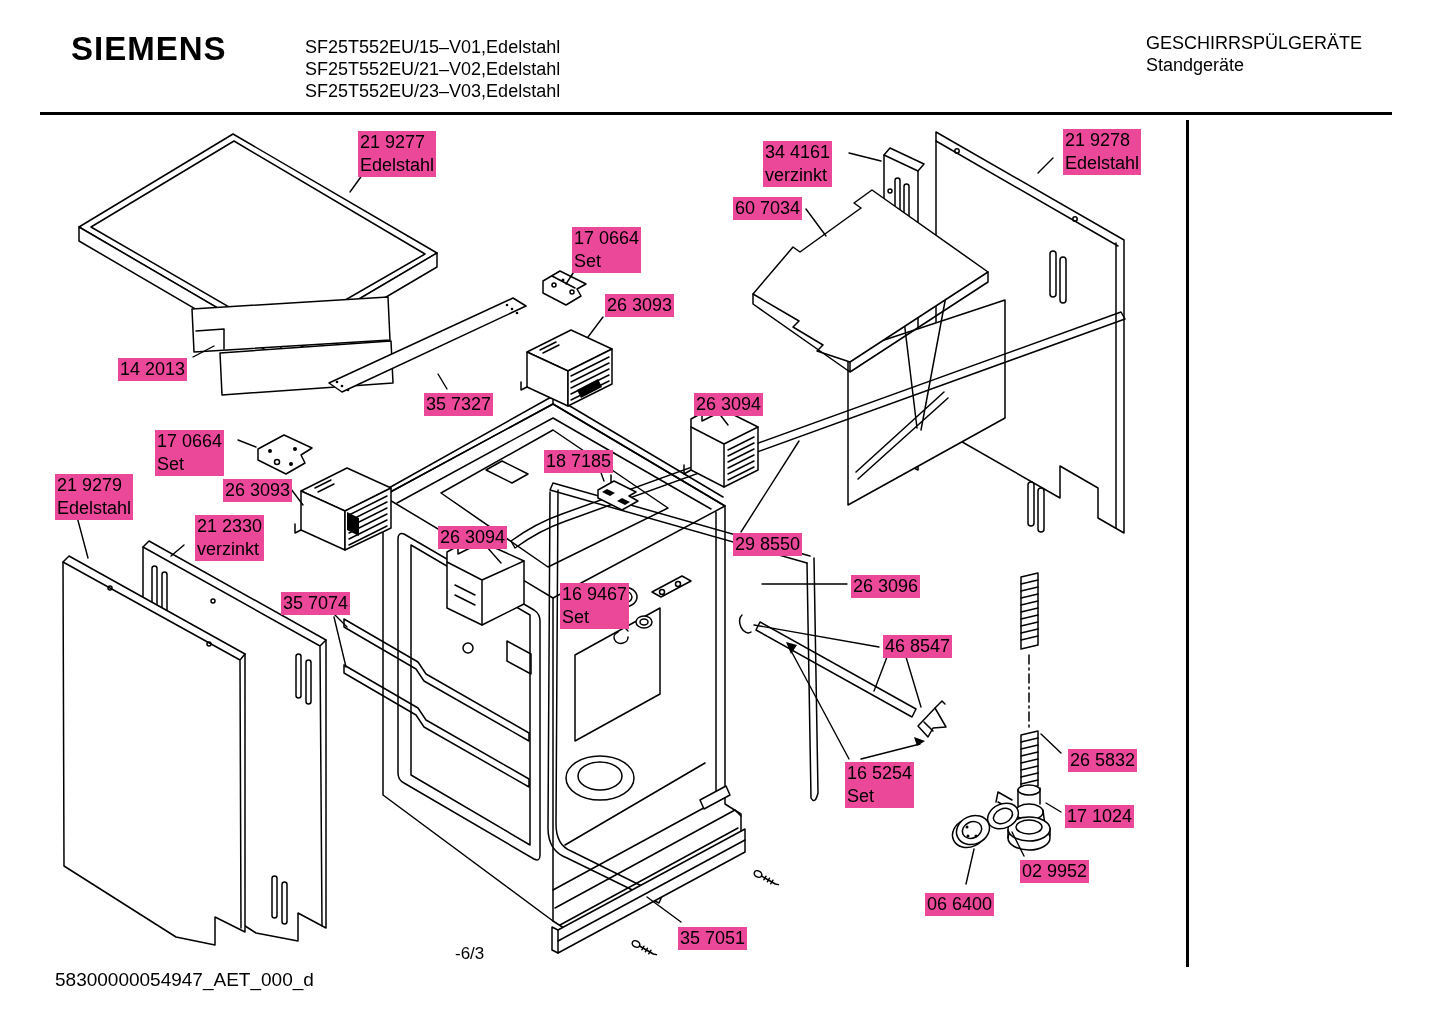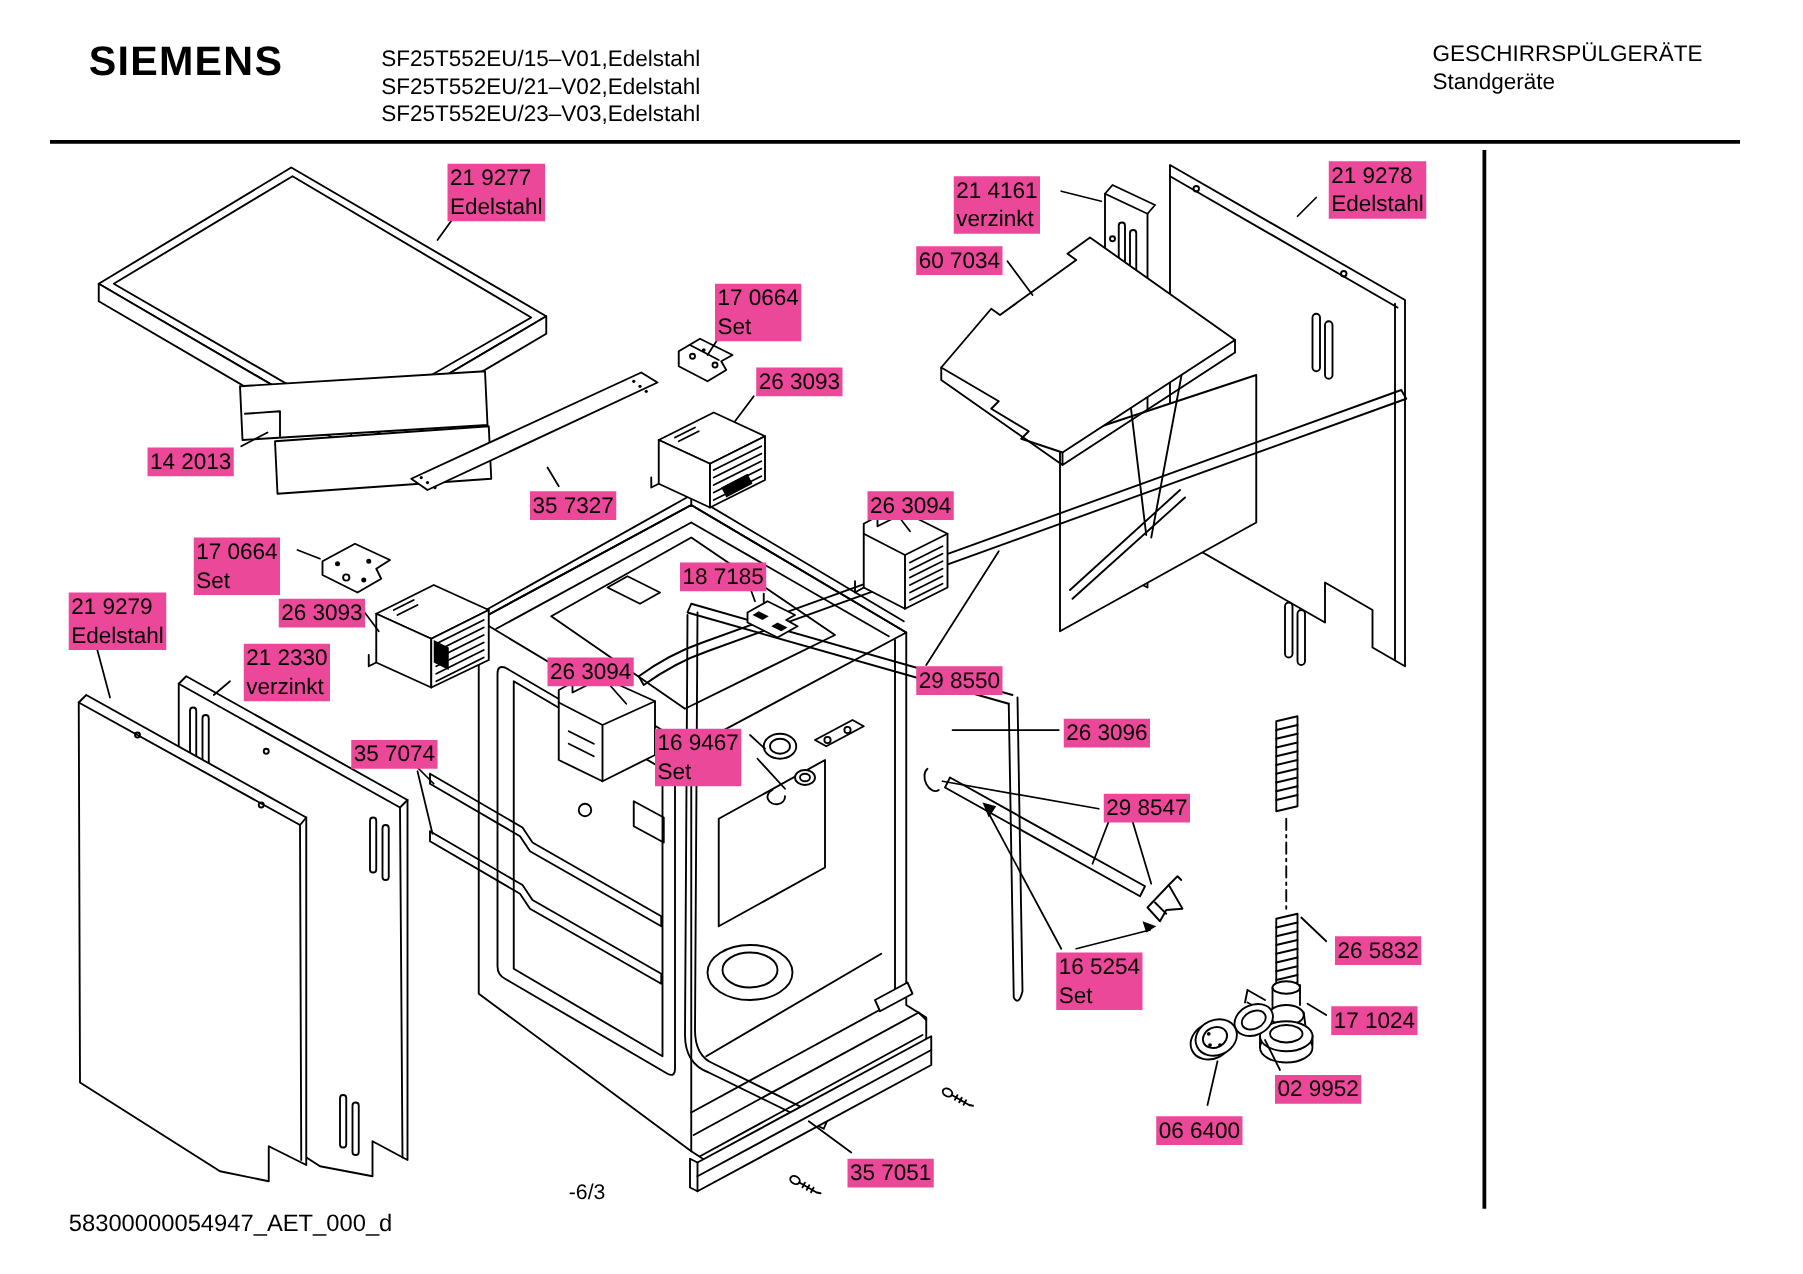--- a/index.html
+++ b/index.html
@@ -309,21 +309,21 @@
     <span>35 7327</span>
   </div>
 <div class="plabel" style="left:572px;top:227px">
     <span>17 0664</span>
     <span>Set</span>
   </div>
 <div class="plabel" style="left:605px;top:294px">
     <span>26 3093</span>
   </div>
 <div class="plabel" style="left:763px;top:141px">
-    <span>21 4161</span>
+    <span>34 4161</span>
     <span>verzinkt</span>
   </div>
 <div class="plabel" style="left:733px;top:197px">
     <span>60 7034</span>
   </div>
 <div class="plabel" style="left:1063px;top:129px">
     <span>21 9278</span>
     <span>Edelstahl</span>
   </div>
 <div class="plabel" style="left:694px;top:393px">
@@ -349,29 +349,29 @@
 <div class="plabel" style="left:195px;top:515px">
     <span>21 2330</span>
     <span>verzinkt</span>
   </div>
 <div class="plabel" style="left:438px;top:526px">
     <span>26 3094</span>
   </div>
 <div class="plabel" style="left:281px;top:592px">
     <span>35 7074</span>
   </div>
-<div class="plabel" style="left:524px;top:583px">
+<div class="plabel" style="left:560px;top:583px">
     <span>16 9467</span>
     <span>Set</span>
   </div>
 <div class="plabel" style="left:851px;top:575px">
     <span>26 3096</span>
   </div>
 <div class="plabel" style="left:883px;top:635px">
-    <span>29 8547</span>
+    <span>46 8547</span>
   </div>
 <div class="plabel" style="left:845px;top:762px">
     <span>16 5254</span>
     <span>Set</span>
   </div>
 <div class="plabel" style="left:1068px;top:749px">
     <span>26 5832</span>
   </div>
 <div class="plabel" style="left:1065px;top:805px">
     <span>17 1024</span>

